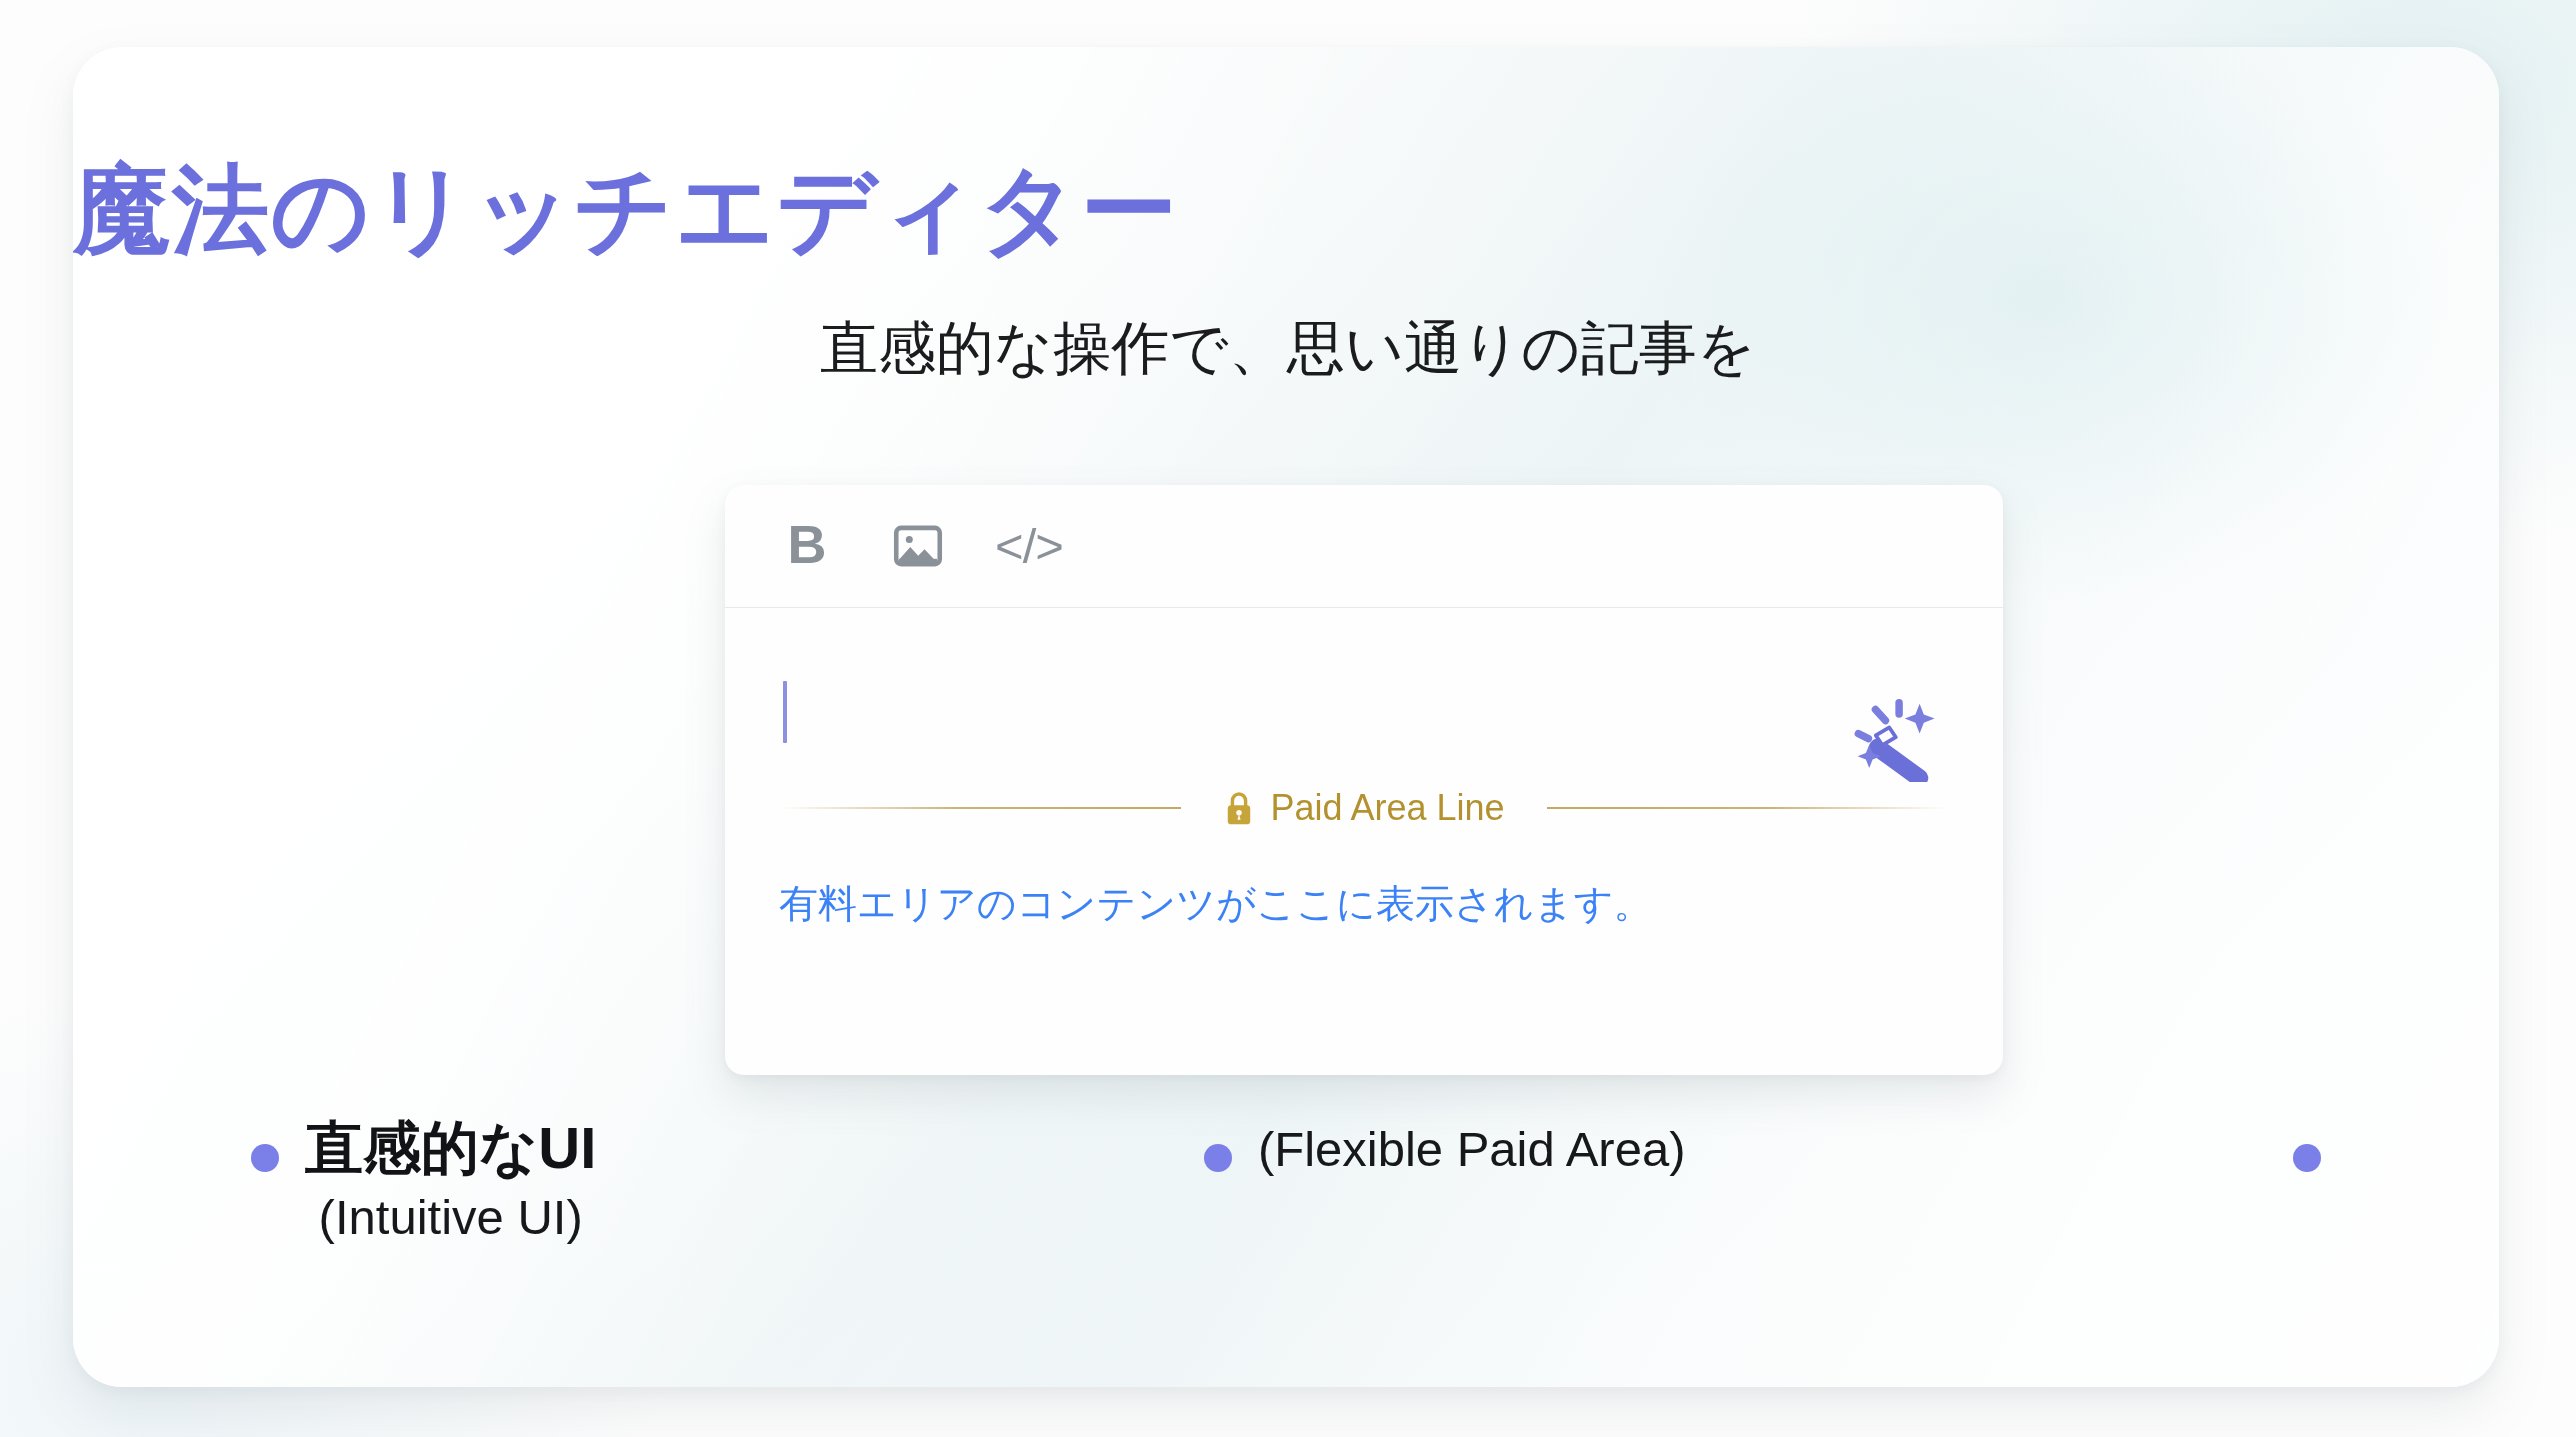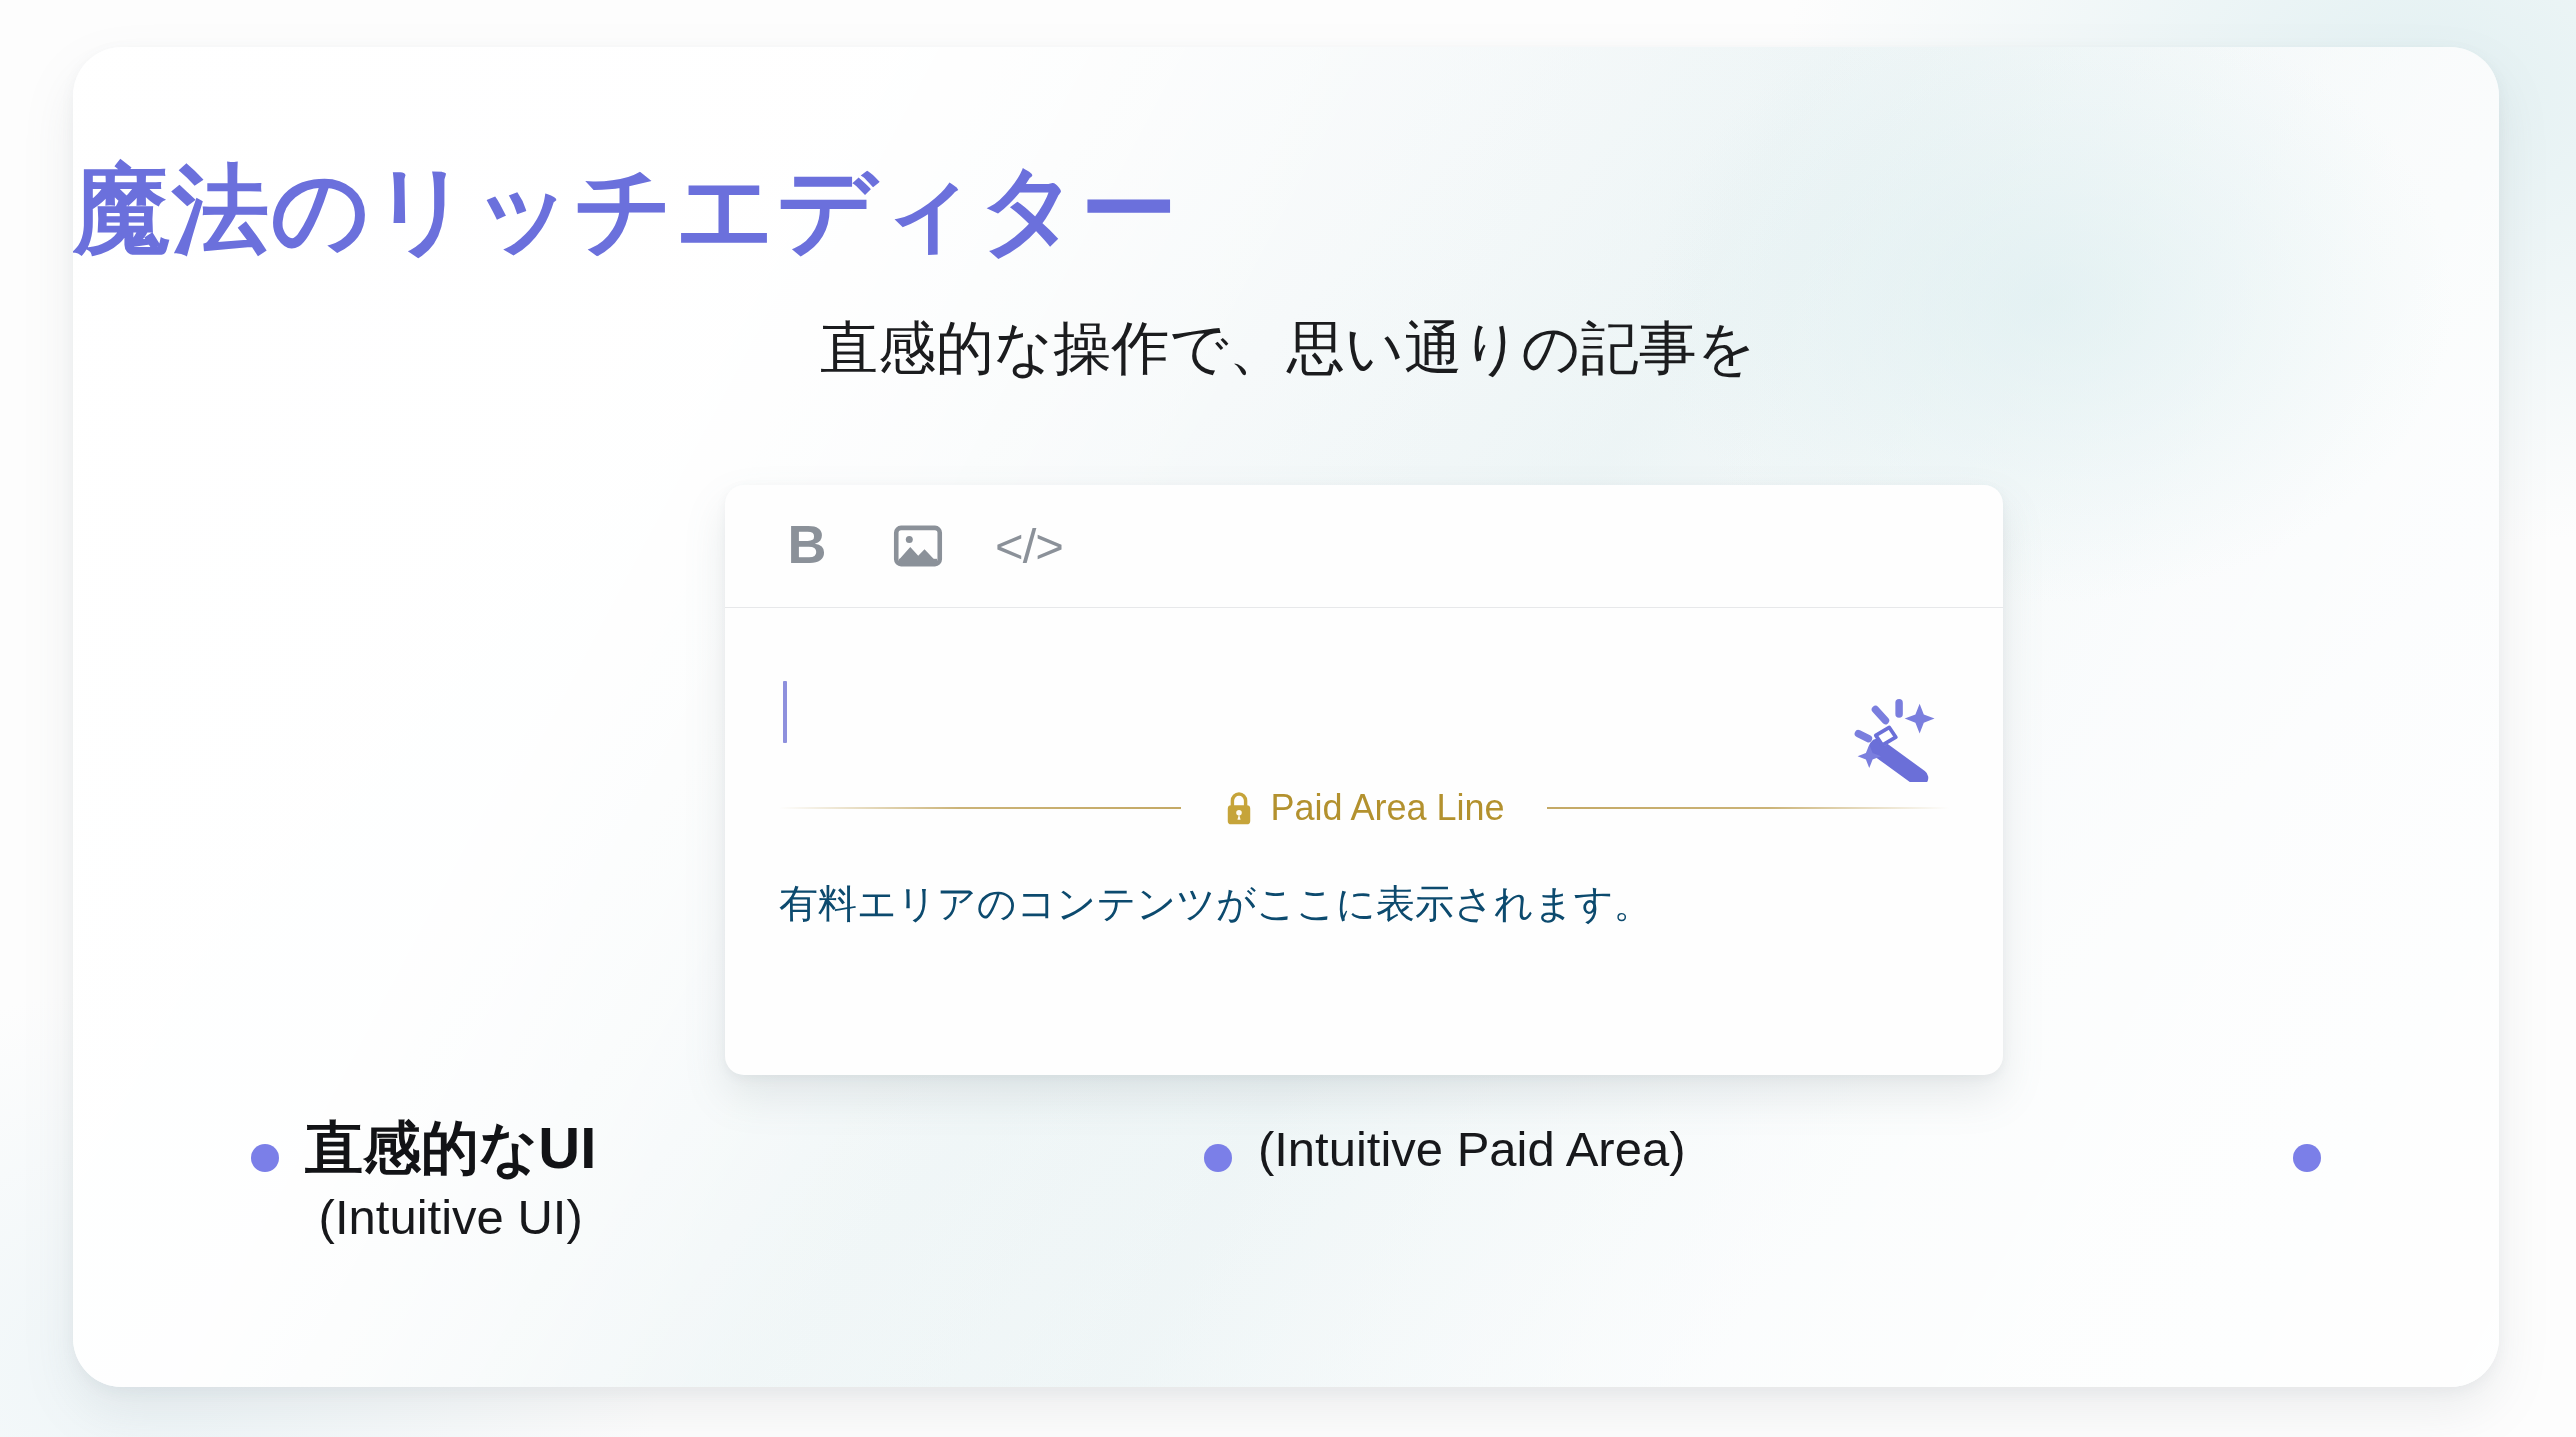--- a/index.html
+++ b/index.html
@@ -213,21 +213,21 @@
     color: #b3912e;
     font-size: 36px;
     font-weight: 400;
     white-space: nowrap;
   }
   #lock-icon { display: block; width: 32px; height: 37px; }
 
   #paid-placeholder {
     margin-top: 45px;
     font-size: 39px;
-    color: #0c4a6e;
+    color: #3b82f6;
     line-height: 1.3;
     white-space: nowrap;
   }
 
   
   #feature-row {
     position: absolute;
     left: 178px;
     right: 178px;
     top: 1067px;
@@ -347,21 +347,21 @@
           <div class="feature-bullet"></div>
           <div class="feature-texts">
             <div class="feature-ja">直感的なUI</div>
             <div class="feature-en">(Intuitive UI)</div>
           </div>
         </div>
 
         <div class="feature-item">
           <div class="feature-bullet"></div>
           <div class="feature-texts">
-            <div class="feature-en">(Intuitive Paid Area)</div>
+            <div class="feature-en">(Flexible Paid Area)</div>
           </div>
         </div>
 
         <div class="feature-item">
           <div class="feature-bullet"></div>
         </div>
 
       </div>
 
     </div>

